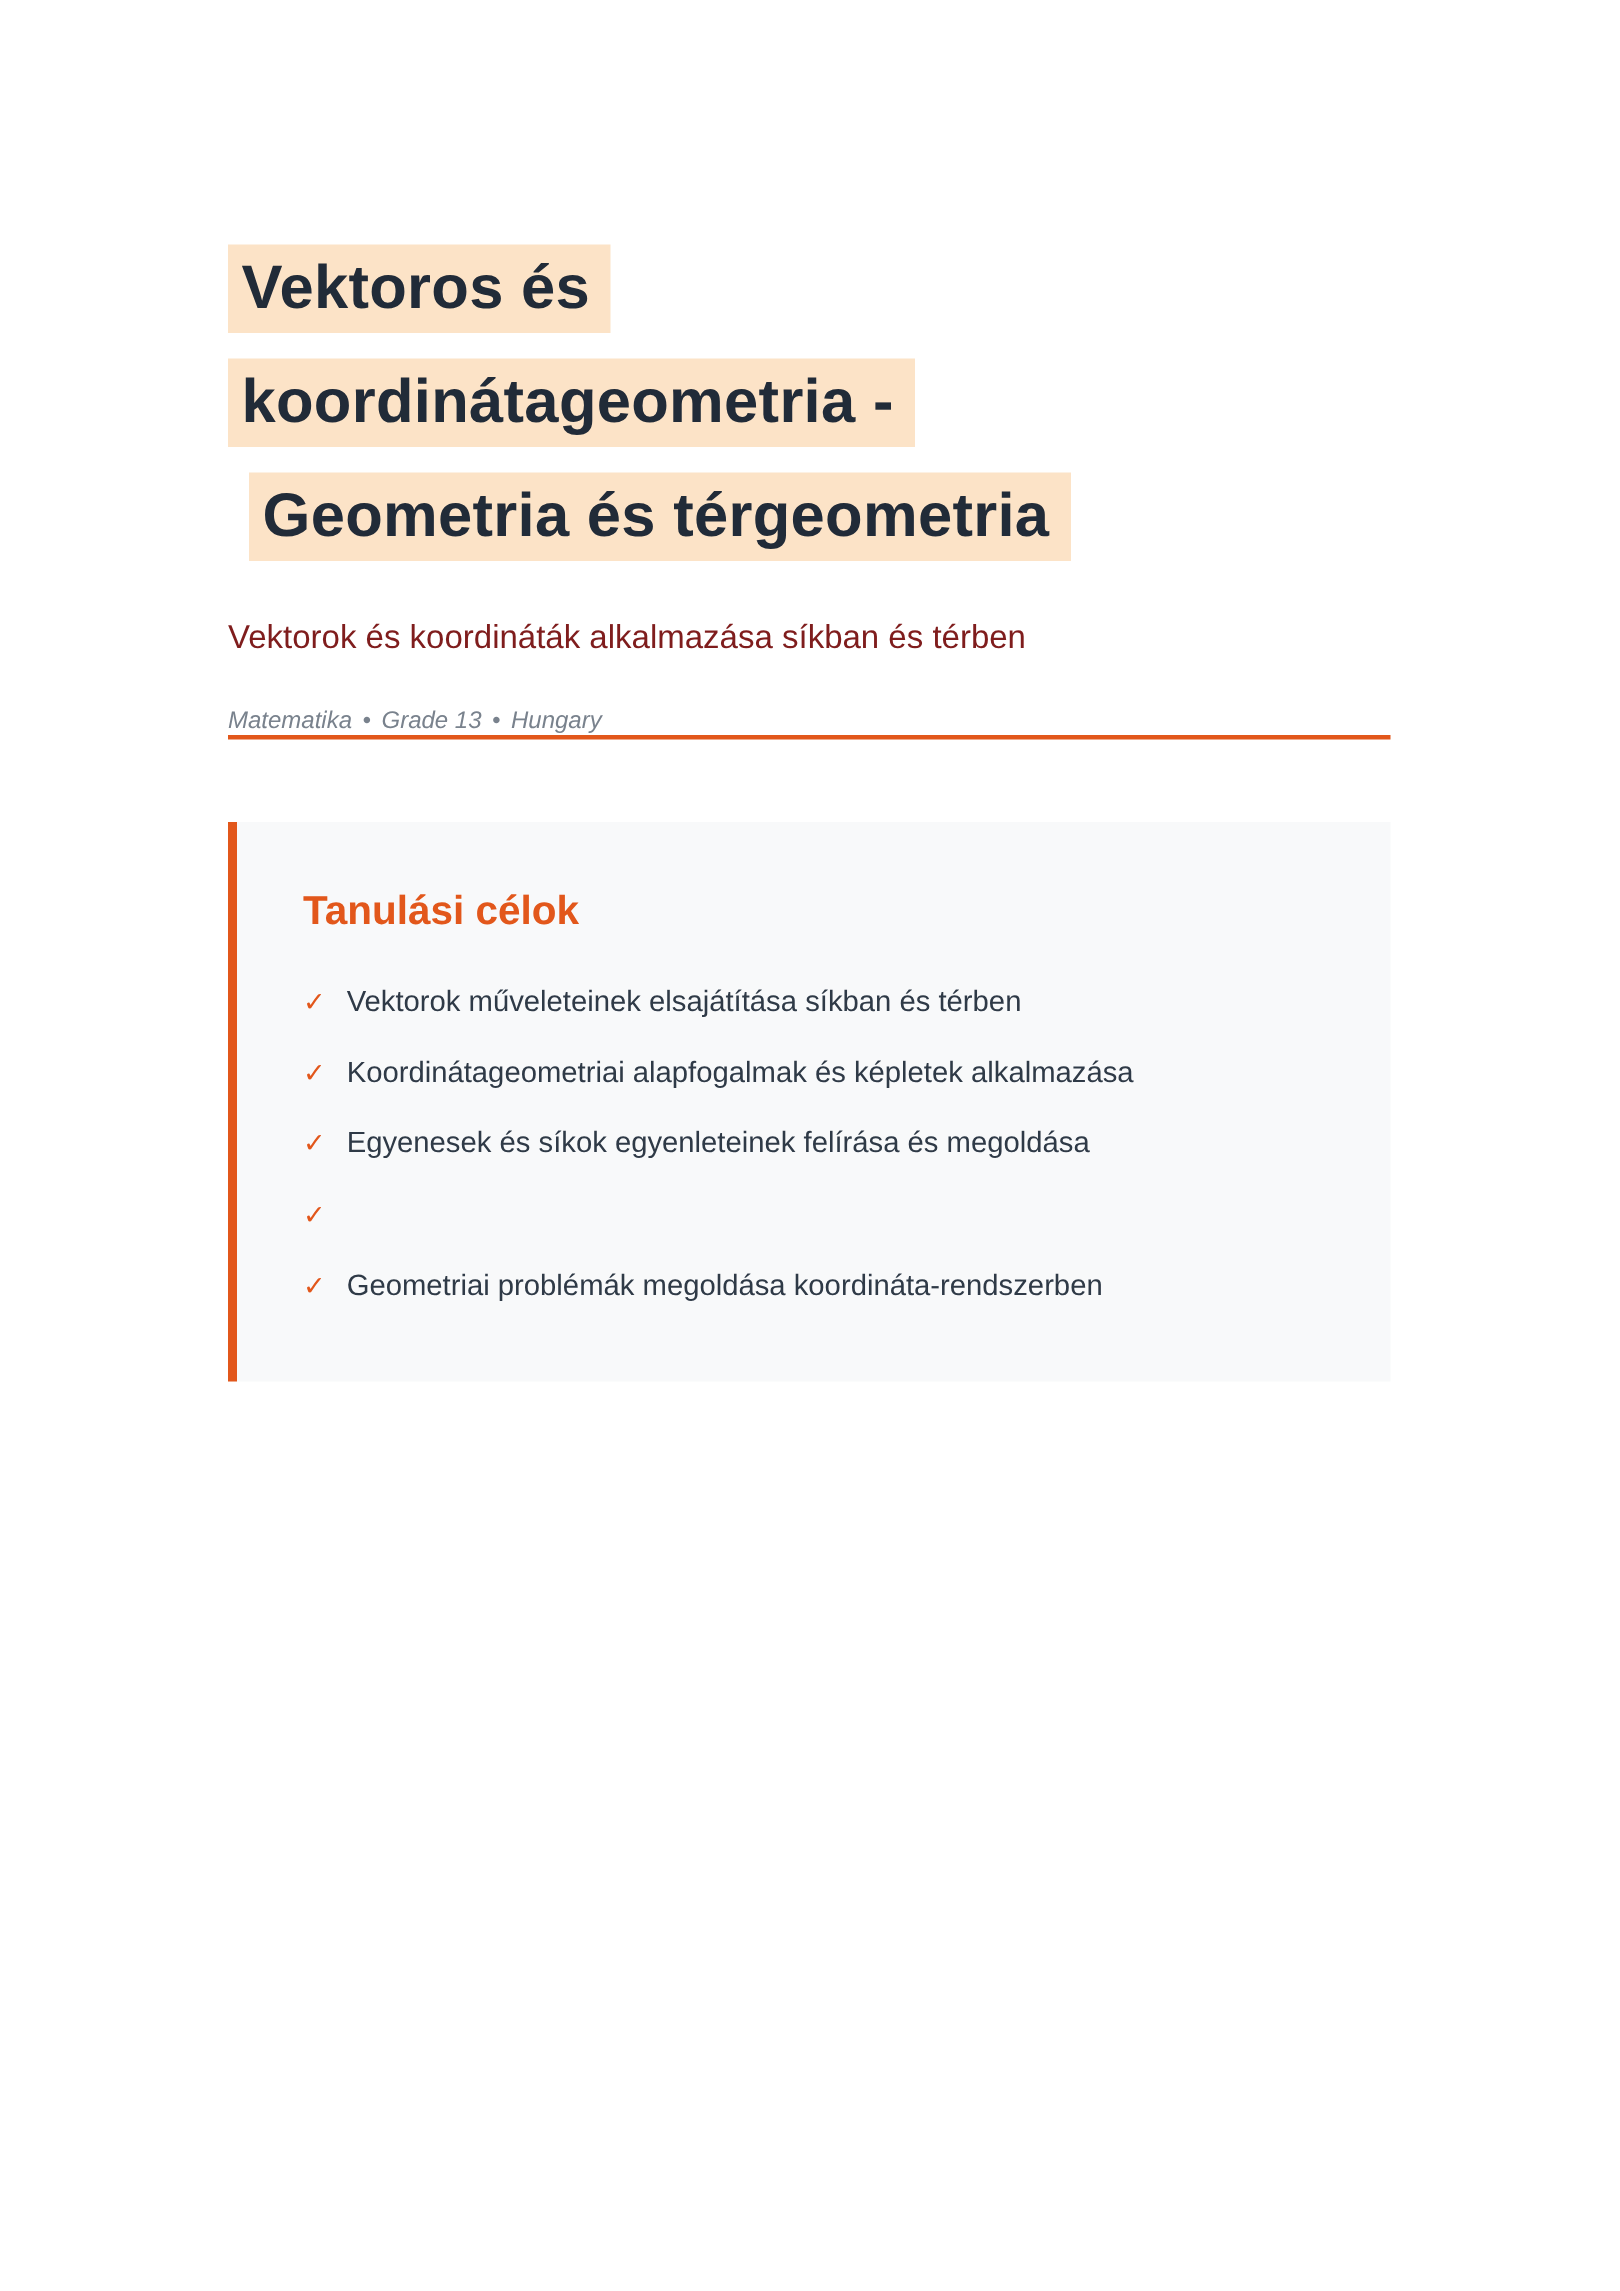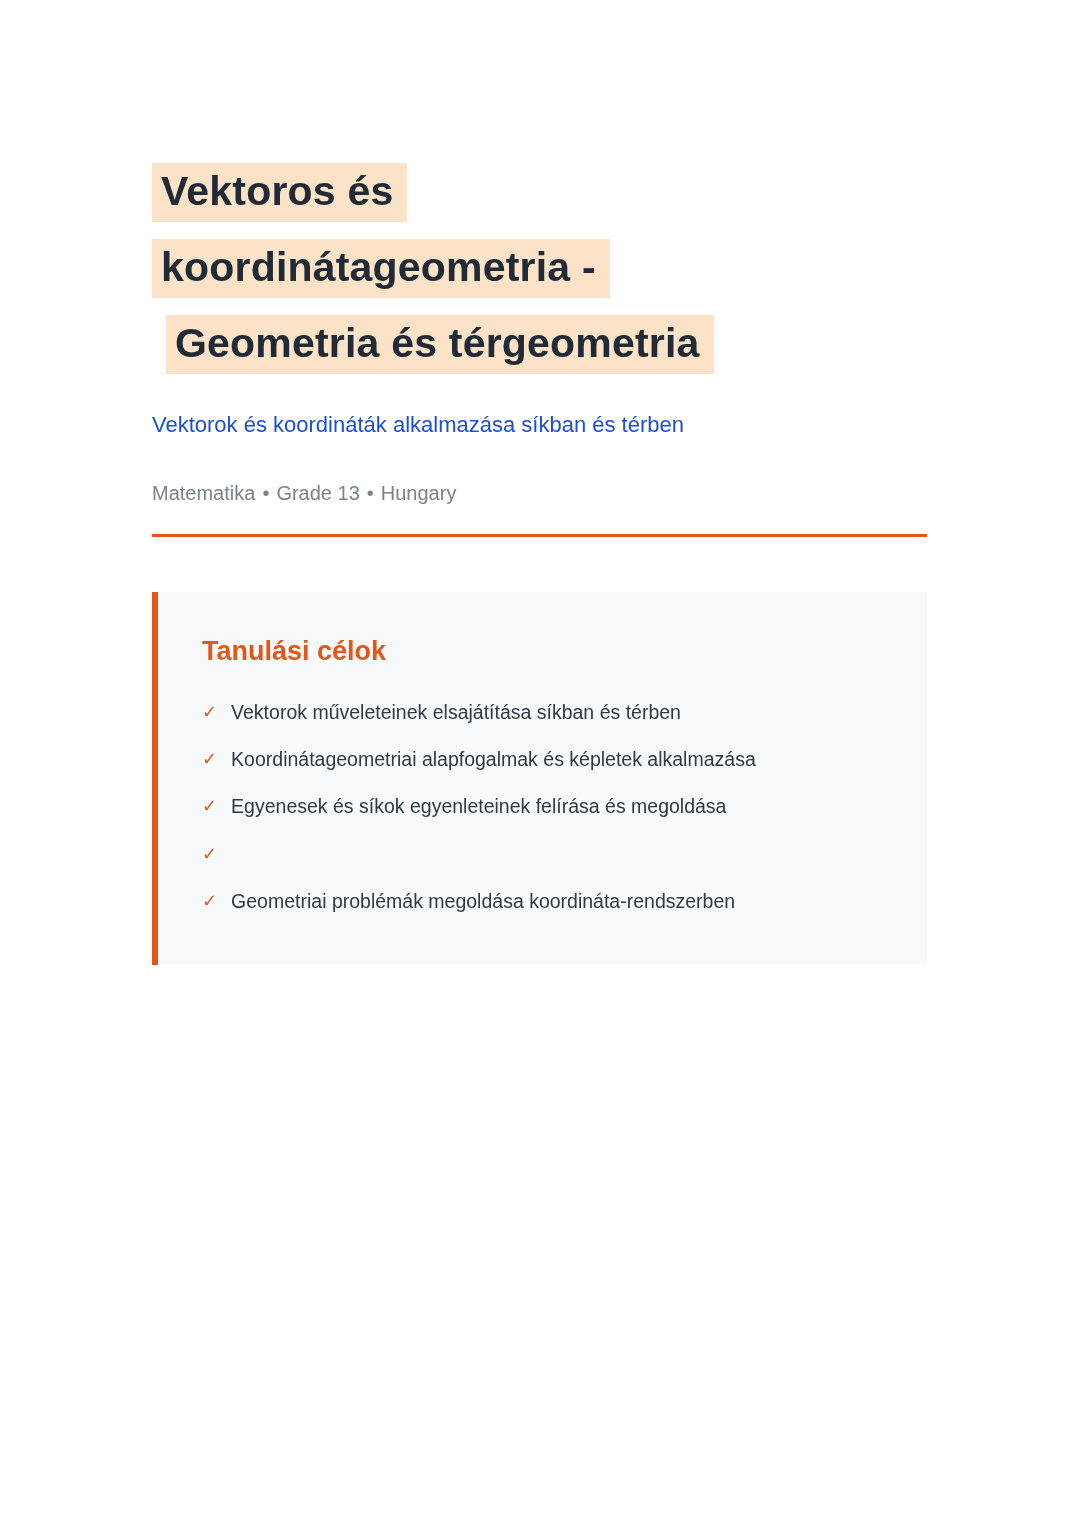--- a/index.html
+++ b/index.html
@@ -33,29 +33,29 @@
     font-size: 41px;
     font-weight: 700;
     line-height: 1.0;
     padding: 8px 14px 10px 9px;
     letter-spacing: 0.2px;
   }
 
   
   .subtitle {
     font-size: 22px;
-    color: #1d4ed8;
+    color: #7f1d1d;
     line-height: 1.35;
-    margin-bottom: 42px;
+    margin-bottom: 32px;
   }
 
   .meta {
-    font-size: 20px;
+    font-size: 16px;
     color: #79828d;
-    margin-bottom: 29px;
+    font-style: italic;
   }
 
   .meta .sep {
     display: inline-block;
     padding: 0 7px;
     color: #79828d;
   }
 
   
   .rule {

